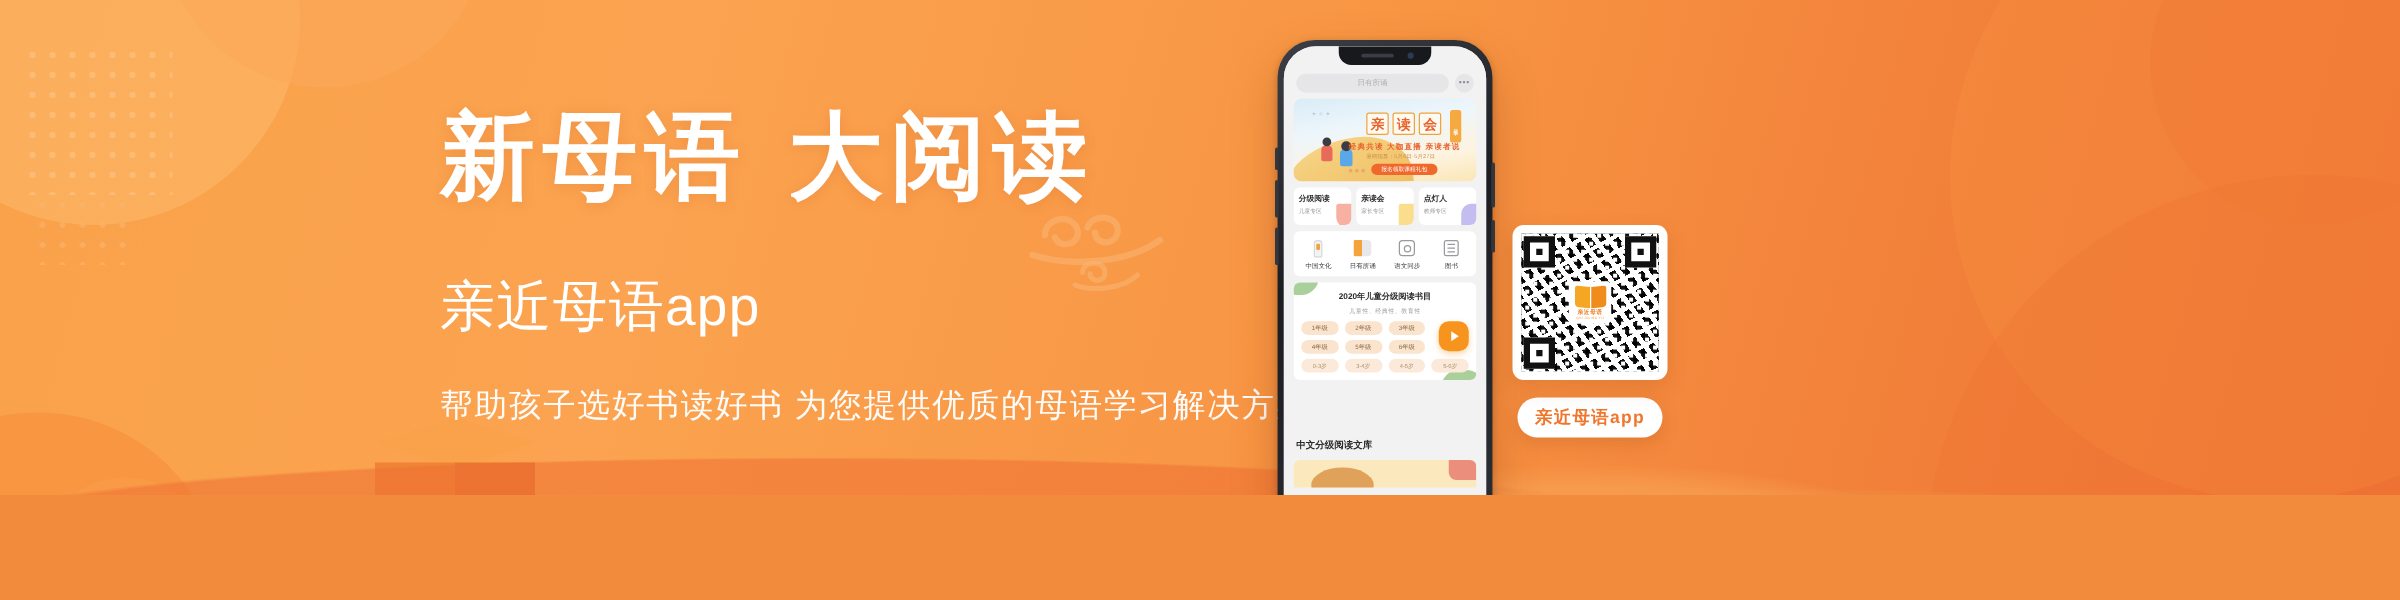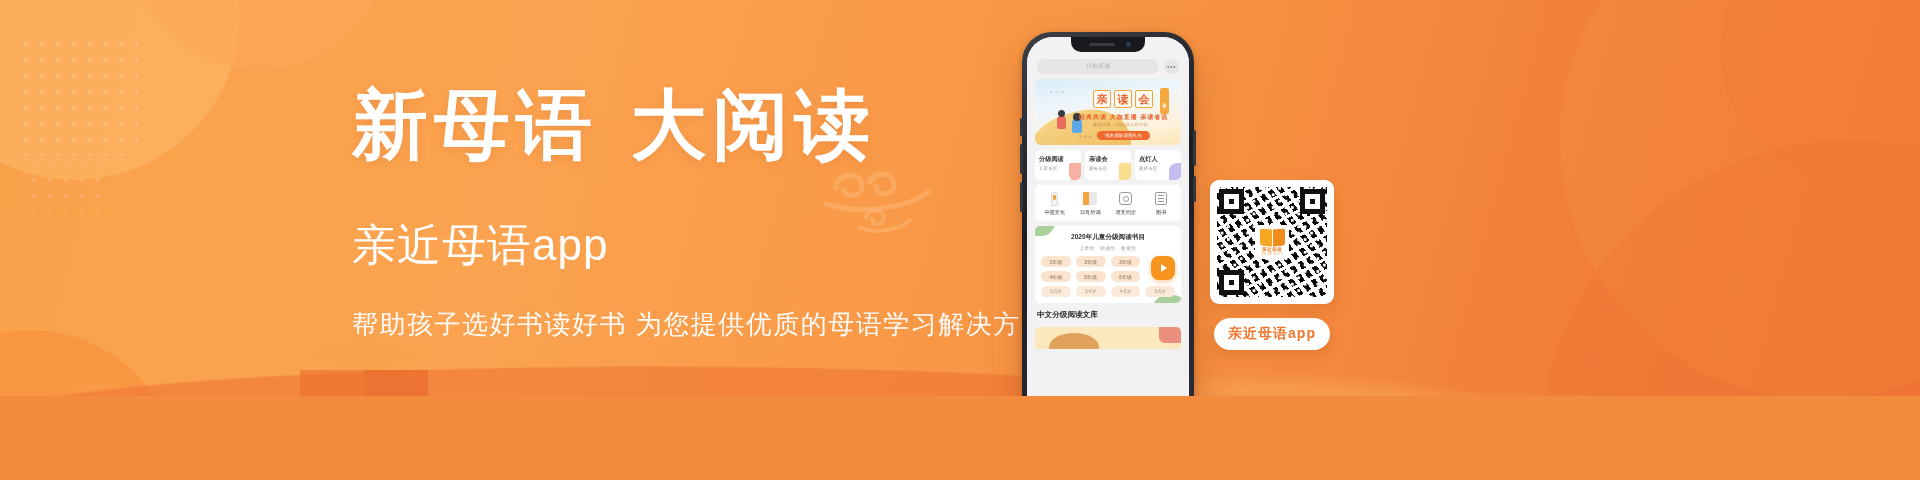--- a/index.html
+++ b/index.html
@@ -257,21 +257,21 @@
   .play-btn {
     position:absolute; right:0px; top:0px; width:24px; height:24px; border-radius:8px;
     background:#f7941e; display:flex; align-items:center; justify-content:center;
     box-shadow:0 2px 5px rgba(247,148,30,.4);
   }
   .play-btn i { display:block; width:0; height:0; border-left:6px solid #fff;
                 border-top:4px solid transparent; border-bottom:4px solid transparent;
                 margin-left:2px; }
 
   
-  .lib-title { font-size:7.6px; color:#2c2c2e; font-weight:700; padding:2px 2px 0; }
+  .lib-title { font-size:7.6px; color:#2c2c2e; font-weight:700; padding:2px 2px 0;margin-top:40px; }
   .lib-strip { height:22px; border-radius:5px 5px 0 0; position:relative; overflow:hidden;
                background:#fbe9bd; margin-top:2px; }
   .lib-strip .arc { position:absolute; left:14px; top:6px; width:50px; height:28px;
                     border-radius:50%; background:#e0a25a; }
   .lib-strip .tag { position:absolute; right:0; top:0; width:22px; height:16px;
                     background:#eb8f7c; border-radius:0 0 0 6px; }
 
   
   .tabbar {
     margin-top:auto; height:26px; background:#fff; border-top:0.6px solid #ececee;

